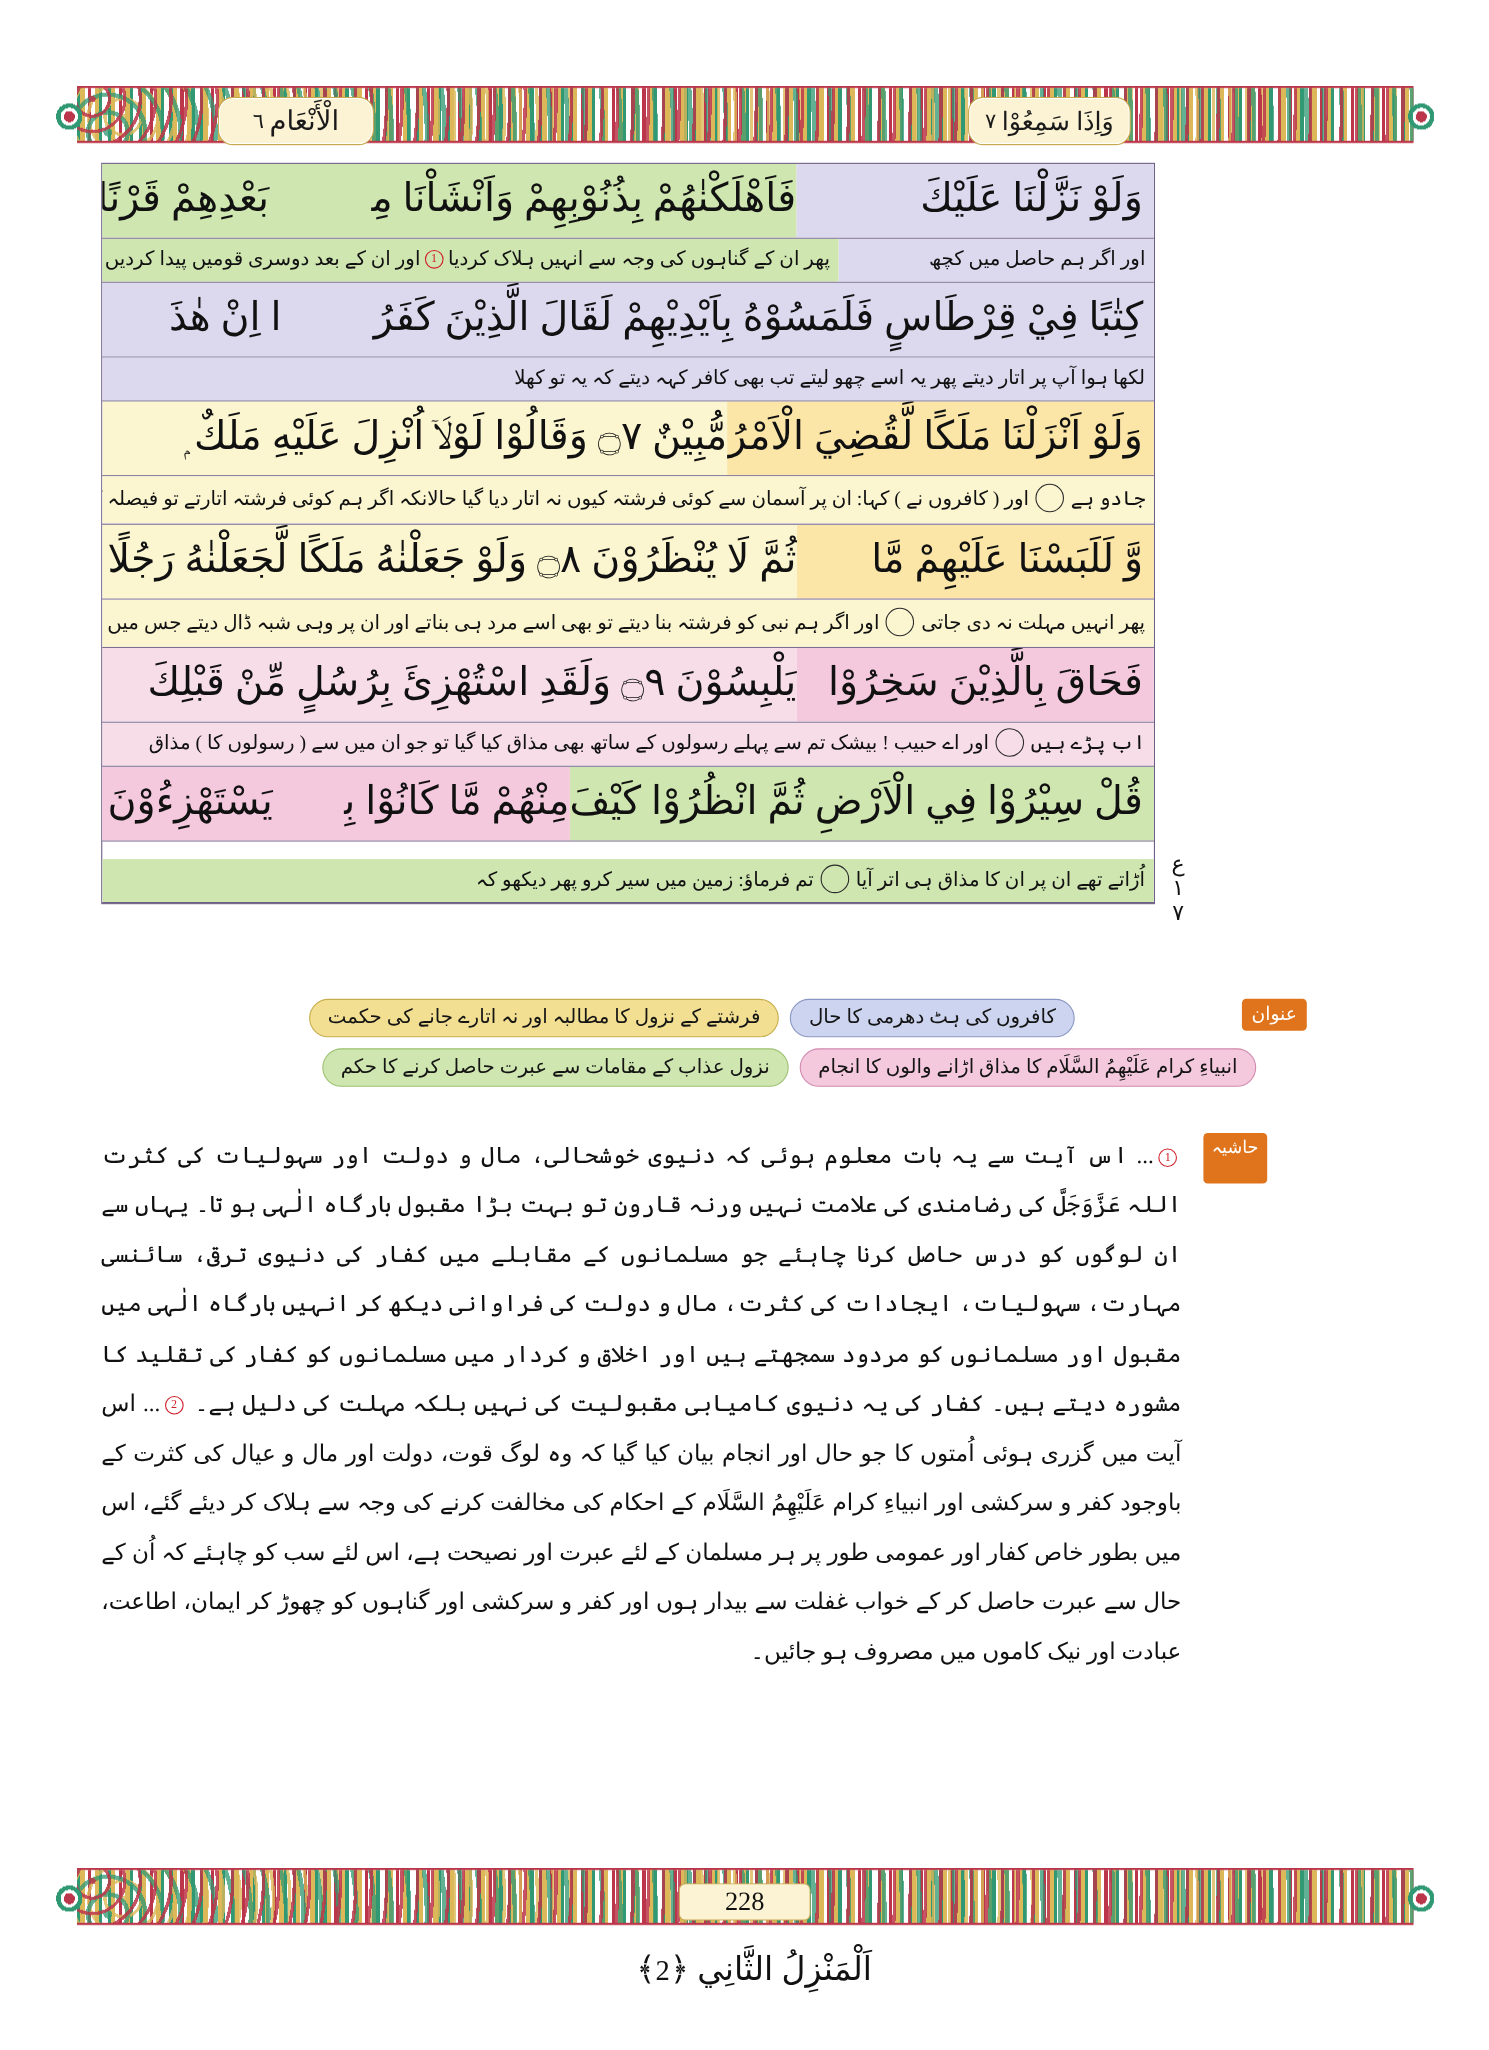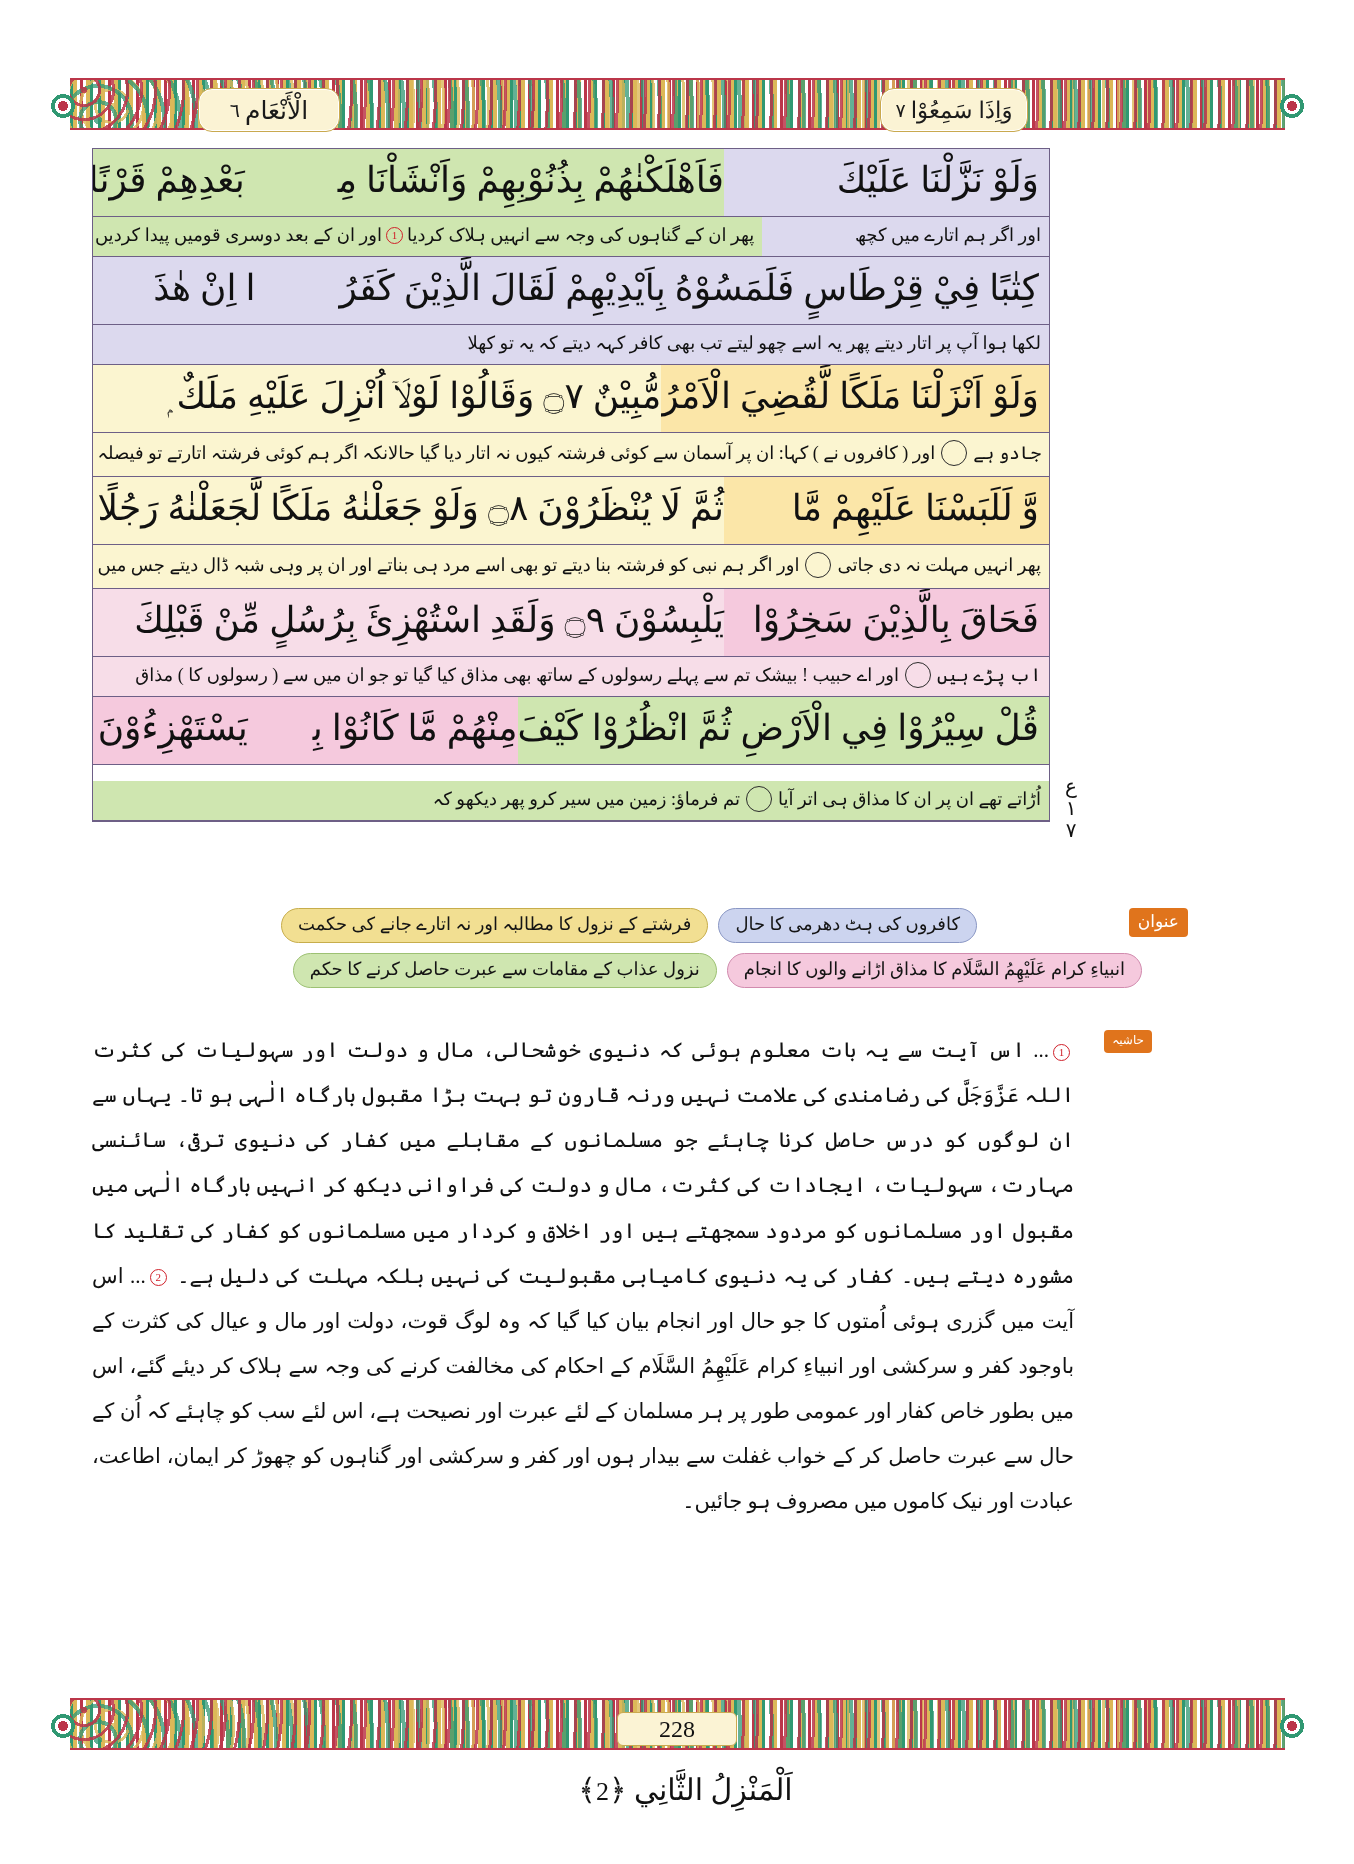--- a/index.html
+++ b/index.html
@@ -180,22 +180,22 @@
   
   .hashiya {
     position: absolute;
     left: 92px; top: 1028px;
     width: 1060px;
   }
   .badge-hashiya {
     position:absolute; right: 0px; top: 2px;
     background: #e0741c;
     color: #fff;
-    font-size: 12px;
-    padding: 3px 8px 5px 8px;
+    font-size: 16px;
+    padding: 3px 8px 23px 8px;
     border-radius: 4px;
     direction: rtl;
     white-space: nowrap;
   }
   .hashiya-body {
     direction: rtl;
     text-align: justify;
     font-family: "Liberation Serif", "DejaVu Serif", serif;
     font-size: 21px;
     line-height: 2.15;
@@ -249,21 +249,21 @@
     <span>وَاِذَا سَمِعُوْا</span>
     <span class="cart-num">٧</span>
   </div>
 
   <div class="ayat-block" id="ayat-block">
       <div class="arabic-row" style="height: 68px;">
         <div class="ar-seg pad-r" style="background: rgb(220, 217, 238); flex: 0 0 34%; justify-content: flex-start;">وَلَوْ نَزَّلْنَا عَلَيْكَ</div>
         <div class="ar-seg pad-l" style="background: rgb(207, 230, 176); flex: 1 1 66%; justify-content: flex-start;">فَاَهْلَكْنٰهُمْ بِذُنُوْبِهِمْ وَاَنْشَاْنَا مِنْۢ بَعْدِهِمْ قَرْنًا اٰخَرِيْنَ ۝٦</div>
       </div>
       <div class="urdu-row" style="height: 40px;">
-        <div class="ur-seg" style="background: rgb(220, 217, 238); flex: 0 0 30%;">اور اگر ہم اتارے میں کچھ</div>
+        <div class="ur-seg" style="background: rgb(220, 217, 238); flex: 0 0 30%;">اور اگر ہم حاصل میں کچھ</div>
         <div class="ur-seg" style="background: rgb(207, 230, 176); flex: 1 1 70%;">پھر ان کے گناہوں کی وجہ سے انہیں ہلاک کردیا <span class="marker">1</span> اور ان کے بعد دوسری قومیں پیدا کردیں </div>
       </div>
       <div class="arabic-row" style="height: 68px;">
         <div class="ar-seg pad-r" style="background: rgb(220, 217, 238); flex: 1 1 100%; justify-content: flex-start;">كِتٰبًا فِيْ قِرْطَاسٍ فَلَمَسُوْهُ بِاَيْدِيْهِمْ لَقَالَ الَّذِيْنَ كَفَرُوْۤا اِنْ هٰذَاۤ اِلَّا سِحْرٌ</div>
       </div>
       <div class="urdu-row" style="height: 40px;">
         <div class="ur-seg" style="background: rgb(220, 217, 238); flex: 1 1 100%;">لکھا ہوا آپ پر اتار دیتے پھر یہ اسے چھو لیتے تب بھی کافر کہہ دیتے کہ یہ تو کھلا</div>
       </div>
       <div class="arabic-row" style="height: 68px;">
         <div class="ar-seg pad-r" style="background: rgb(251, 230, 168); flex: 0 0 34%; justify-content: flex-start;">وَلَوْ اَنْزَلْنَا مَلَكًا لَّقُضِيَ الْاَمْرُ</div>

